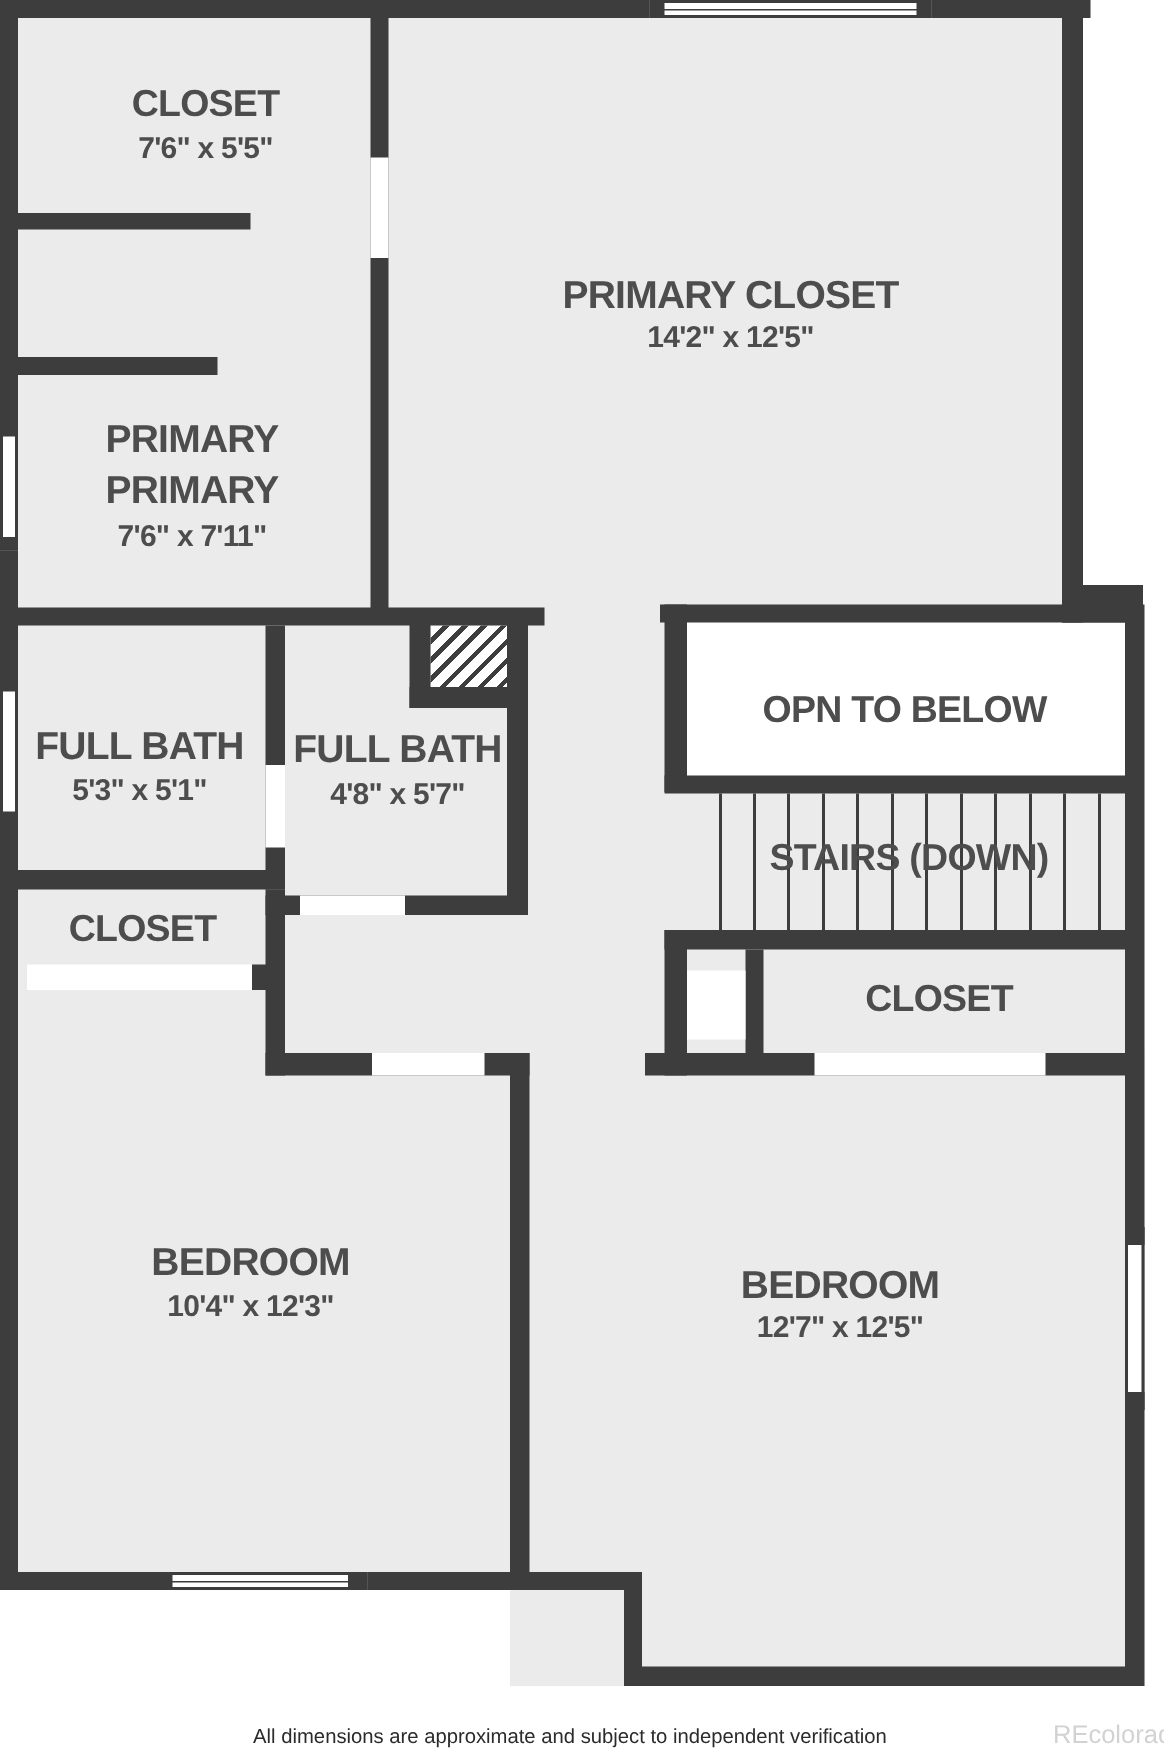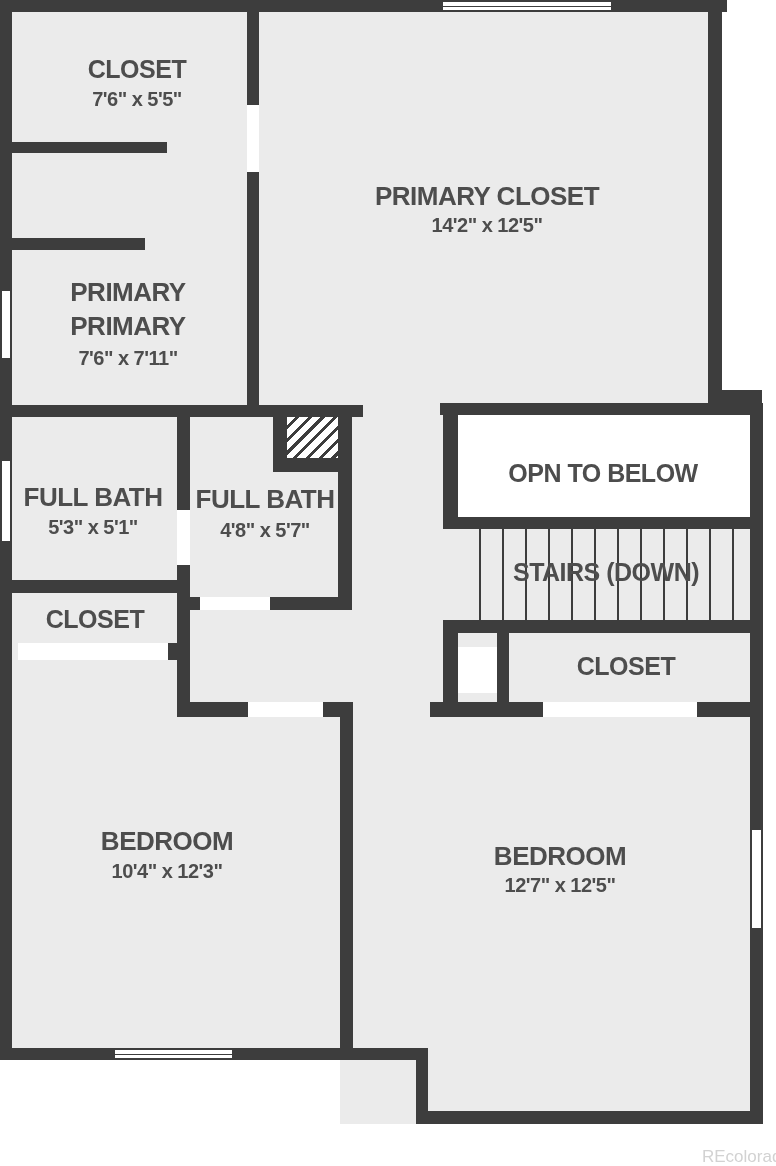--- a/index.html
+++ b/index.html
@@ -128,15 +128,16 @@
 
   <div class="lbl name-sm" style="left:95px;top:605px;">CLOSET</div>
   <div class="lbl name-sm" style="left:626px;top:652px;">CLOSET</div>
 
   <div class="lbl name" style="left:167px;top:826px;">BEDROOM</div>
   <div class="lbl dims" style="left:167px;top:860px;">10'4" x 12'3"</div>
 
   <div class="lbl name" style="left:560px;top:841px;">BEDROOM</div>
   <div class="lbl dims" style="left:560px;top:874px;">12'7" x 12'5"</div>
 
+  <div class="footer" style="left:380px;top:1150px;">All dimensions are approximate and subject to independent verification</div>
   <div class="watermark" style="left:702px;top:1147px;">REcolorado</div>
 
 </div>
 
 </body></html>

